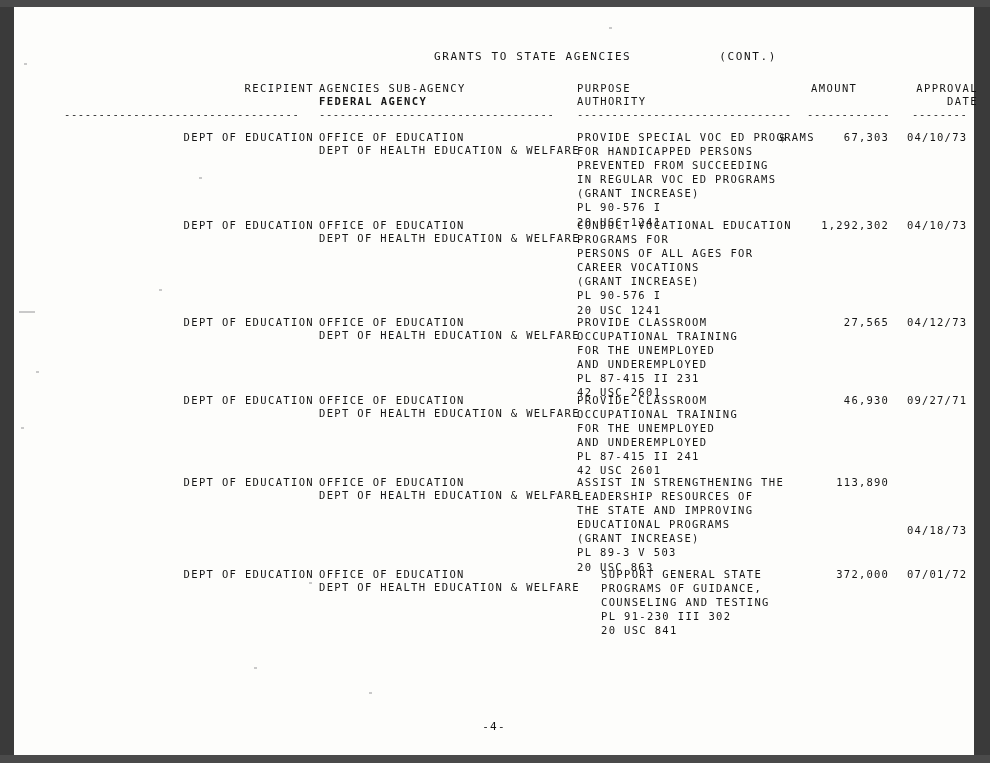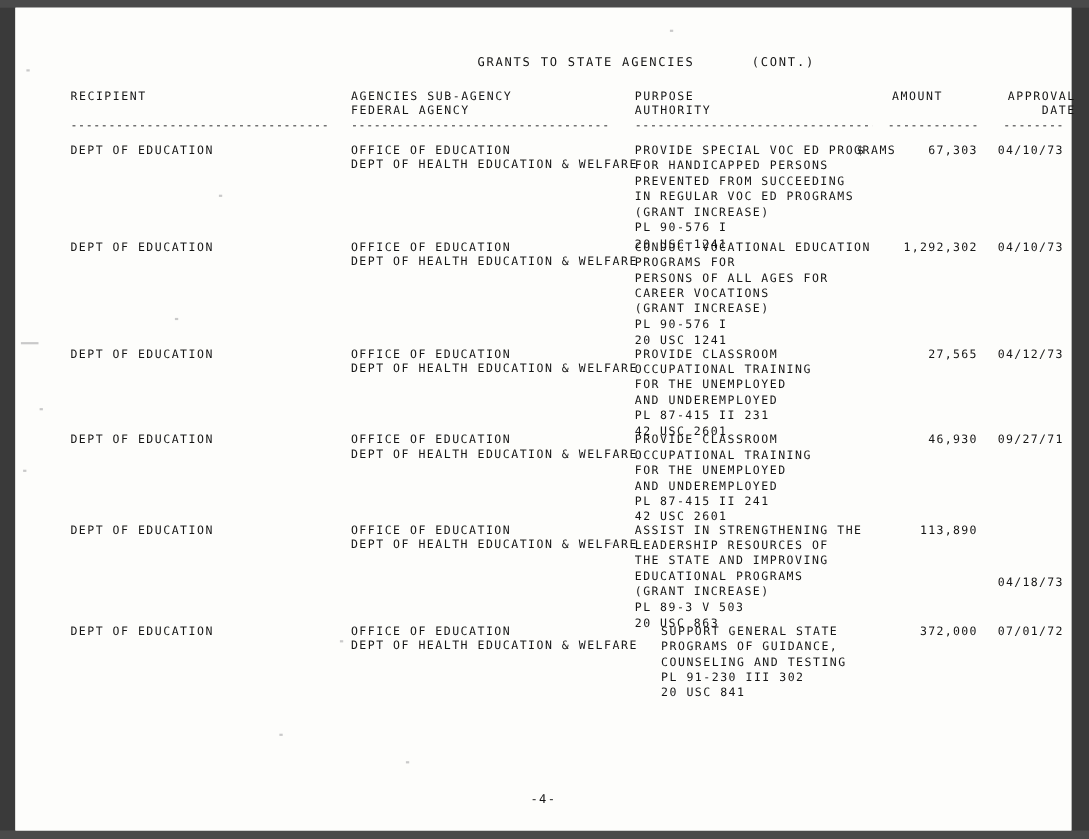--- a/index.html
+++ b/index.html
@@ -50,24 +50,24 @@
 
   .title {
     position: absolute;
     top: 43px;
     left: 420px;
     font-size: 11px;
     letter-spacing: 1.6px;
     white-space: pre;
   }
   .title .cont {
-    margin-left: 52px;
-  }
-
-  .col-recipient   { left: 50px;  width: 250px; }
+    margin-left: 88px;
+  }
+
+  .col-recipient   { left: 50px;  width: 250px; text-align: right; }
   .col-agency      { left: 305px; width: 250px; }
   .col-purpose     { left: 563px; width: 230px; }
 
   .hdr {
     position: absolute;
     font-size: 10.5px;
     letter-spacing: 1.4px;
     line-height: 13px;
     white-space: pre;
   }
@@ -160,21 +160,21 @@
   <div class="edge-right"></div>
   <div class="edge-top"></div>
   <div class="edge-bottom"></div>
 
   <div class="sheet">
 
     <div class="title"><span>GRANTS TO STATE AGENCIES</span><span class="cont">(CONT.)</span></div>
 
     <div class="hdr col-recipient" style="top:75px;">RECIPIENT</div>
     <div class="hdr col-agency" style="top:75px;">AGENCIES SUB-AGENCY</div>
-    <div class="hdr col-agency" style="top:88px;">FEDERAL AGENCY</div>
+    <div class="hdr col-agency" style="top:88px;font-weight:bold;">FEDERAL AGENCY</div>
     <div class="hdr col-purpose" style="top:75px;">PURPOSE</div>
     <div class="hdr col-purpose" style="top:88px;">AUTHORITY</div>
     <div class="hdr-amount" style="top:75px;">AMOUNT</div>
     <div class="hdr-date" style="top:75px;">APPROVAL</div>
     <div class="hdr-date" style="top:88px;">DATE</div>
 
     <div class="rule" style="top:101px; left:50px; width:236px;">-----------------------------------</div>
     <div class="rule" style="top:101px; left:305px; width:236px;">-----------------------------------</div>
     <div class="rule" style="top:101px; left:563px; width:216px;">--------------------------------</div>
     <div class="rule" style="top:101px; left:793px; width:84px;">------------</div>

